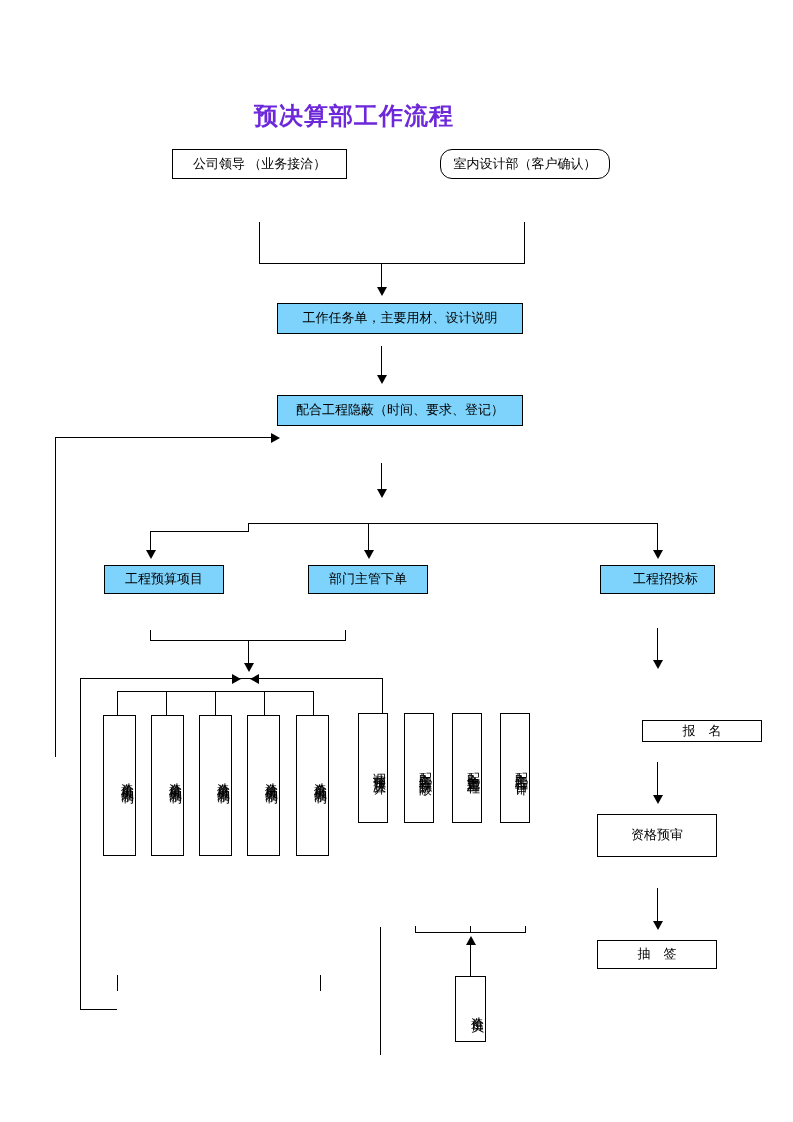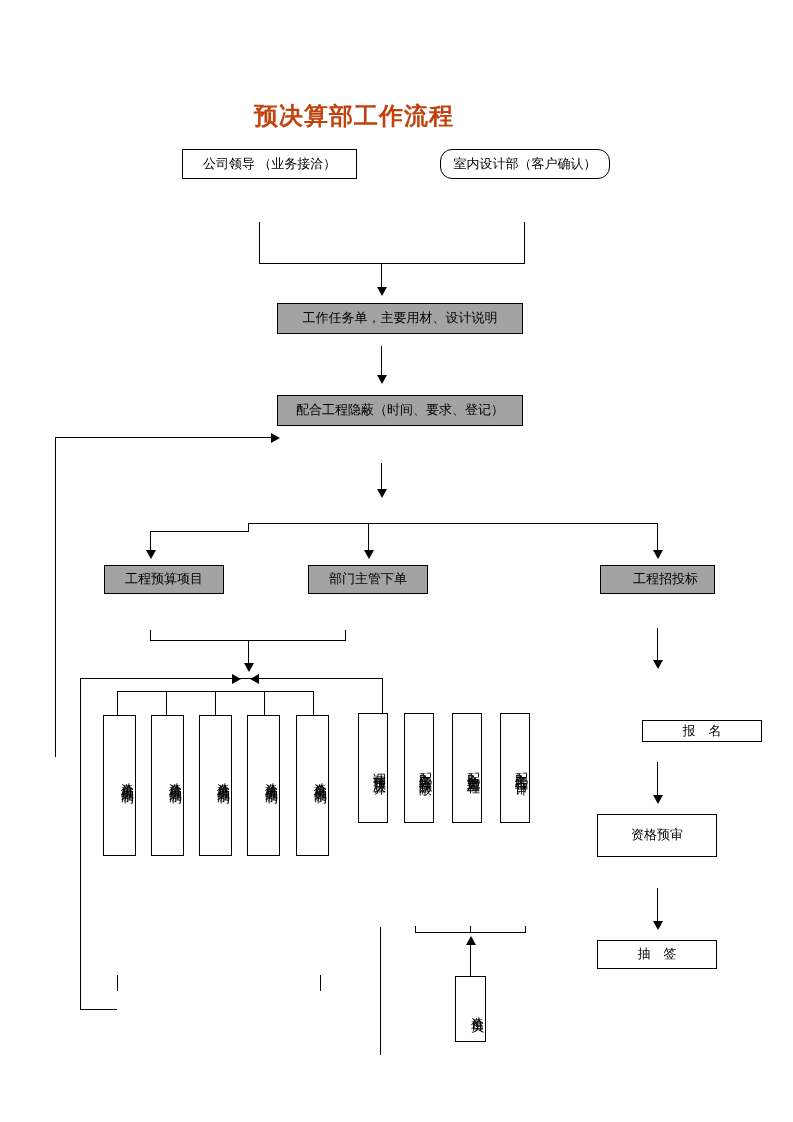--- a/index.html
+++ b/index.html
@@ -18,38 +18,38 @@
     overflow: hidden;
   }
   .title {
     position: absolute;
     left: 0;
     top: 100px;
     width: 708px;
     text-align: center;
     font-size: 24px;
     font-weight: bold;
-    color: #c2410c;
+    color: #6d28d9;
     letter-spacing: 1px;
   }
   .box {
     position: absolute;
     box-sizing: border-box;
     border: 1px solid #000000;
     background: #ffffff;
     color: #000000;
     display: flex;
     align-items: center;
     justify-content: center;
     text-align: center;
     font-size: 13px;
     line-height: 1.25;
   }
   .box.orange {
-    background: #a3a3a3;
+    background: #7dd3fc;
   }
   .box.vert {
     writing-mode: vertical-rl;
     text-orientation: upright;
     letter-spacing: 2px;
     font-size: 13px;
     padding: 4px 0;
     align-items: flex-start;
     justify-content: center;
   }
@@ -92,21 +92,21 @@
     border-right: 9px solid #000000;
   }
 </style>
 </head>
 <body>
 
 <div id="page">
 
   <div class="title">预决算部工作流程</div>
 
-  <div class="box" style="left:172px; top:149px; width:175px; height:30px;margin-left:10px;">
+  <div class="box" style="left:172px; top:149px; width:175px; height:30px;">
     <span>公司领导 （业务接洽）</span>
   </div>
   <div class="box" style="left:440px; top:149px; width:170px; height:30px;border-radius:12px;">
     <span>室内设计部（客户确认）</span>
   </div>
 
   <div class="ln v" style="left:259px; top:222px; height:42px;"></div>
   <div class="ln v" style="left:524px; top:222px; height:42px;"></div>
   <div class="ln h" style="left:259px; top:263px; width:266px;"></div>
   <div class="ln v" style="left:381px; top:263px; height:26px;"></div>

